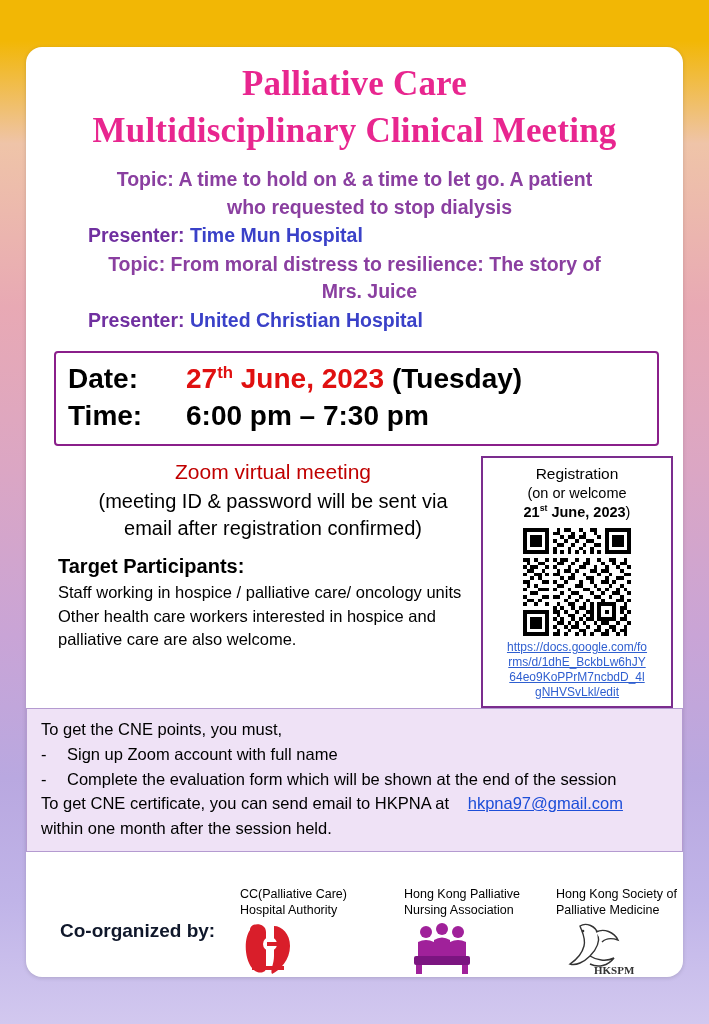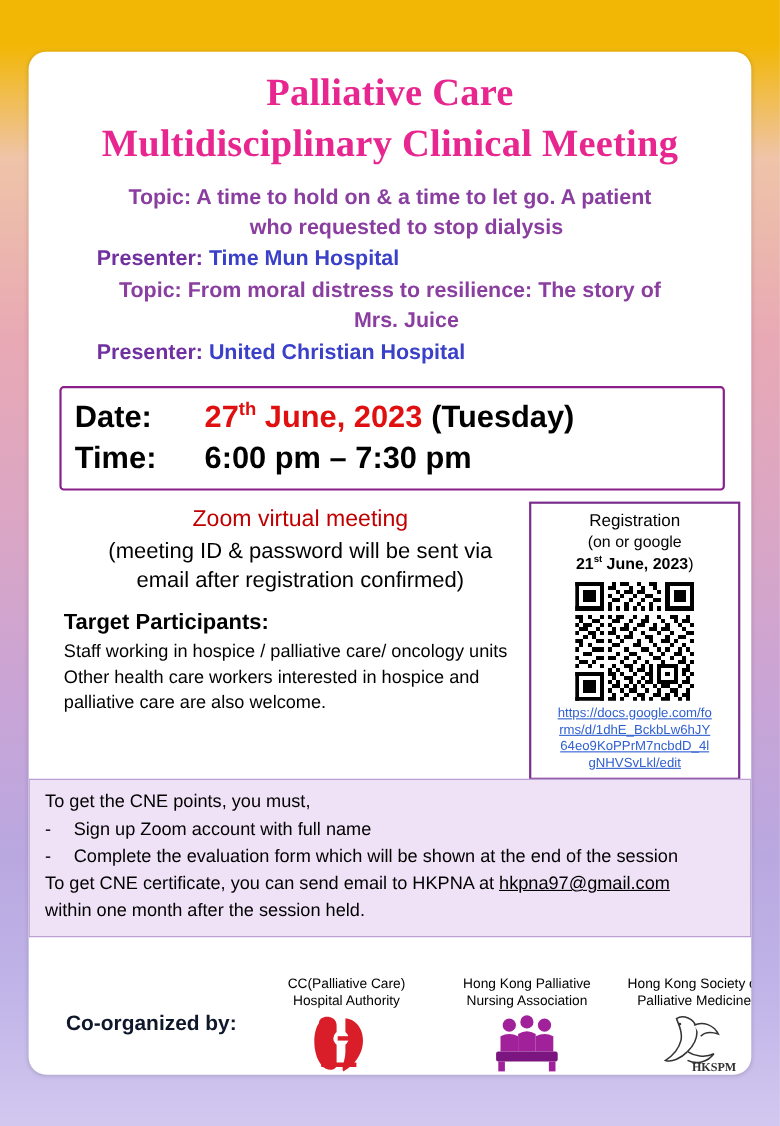--- a/index.html
+++ b/index.html
@@ -190,41 +190,41 @@
     color: #000;
     line-height: 1.5;
   }
   .cne-bullet {
     font-size: 16.5px;
     color: #000;
     line-height: 1.5;
     padding-left: 0px;
   }
   .cne-bullet .dash { display:inline-block; width: 26px; }
-  .mail-link { color:#000000; text-decoration: underline; }
+  .mail-link { color:#1d4ed8; text-decoration: underline; margin-left: 14px; }
 
   
   .orgs {
     position: absolute;
     left: 0;
     top: 838px;
     width: 657px;
     height: 92px;
   }
   .co-label {
     position: absolute;
     left: 34px;
     top: 35px;
     font-size: 19px;
     font-weight: bold;
     color: #0f172a;
   }
   .org {
     position: absolute;
-    text-align: center;
+    text-align: left;
     width: 150px;
   }
   .org-name {
     font-size: 12.5px;
     line-height: 1.25;
     color: #000;
   }
   .org-logo {
     height: 56px;
     margin-top: 2px;
@@ -281,21 +281,21 @@
 
     <div class="target-block">
       <div class="target-title">Target Participants:</div>
       <div class="target-line">Staff working in hospice / palliative care/ oncology units</div>
       <div class="target-line">Other health care workers interested in hospice and</div>
       <div class="target-line">palliative care are also welcome.</div>
     </div>
 
     <div class="reg-box">
       <div class="reg-title">Registration</div>
-      <div class="reg-sub">(on or google</div>
+      <div class="reg-sub">(on or welcome</div>
       <div class="reg-date"><span>21</span><sup>st</sup><span> June, 2023</span><span style="font-weight:normal;">)</span></div>
 
       <div class="qr">
         <svg viewBox="0 0 29 29" width="108" height="108" shape-rendering="crispEdges" aria-hidden="true">
           <rect width="29" height="29" fill="#ffffff"></rect>
           <g fill="#000000">
 
             <rect x="0" y="0" width="7" height="1"></rect>
               <rect x="0" y="6" width="7" height="1"></rect>
             <rect x="0" y="0" width="1" height="7"></rect>

